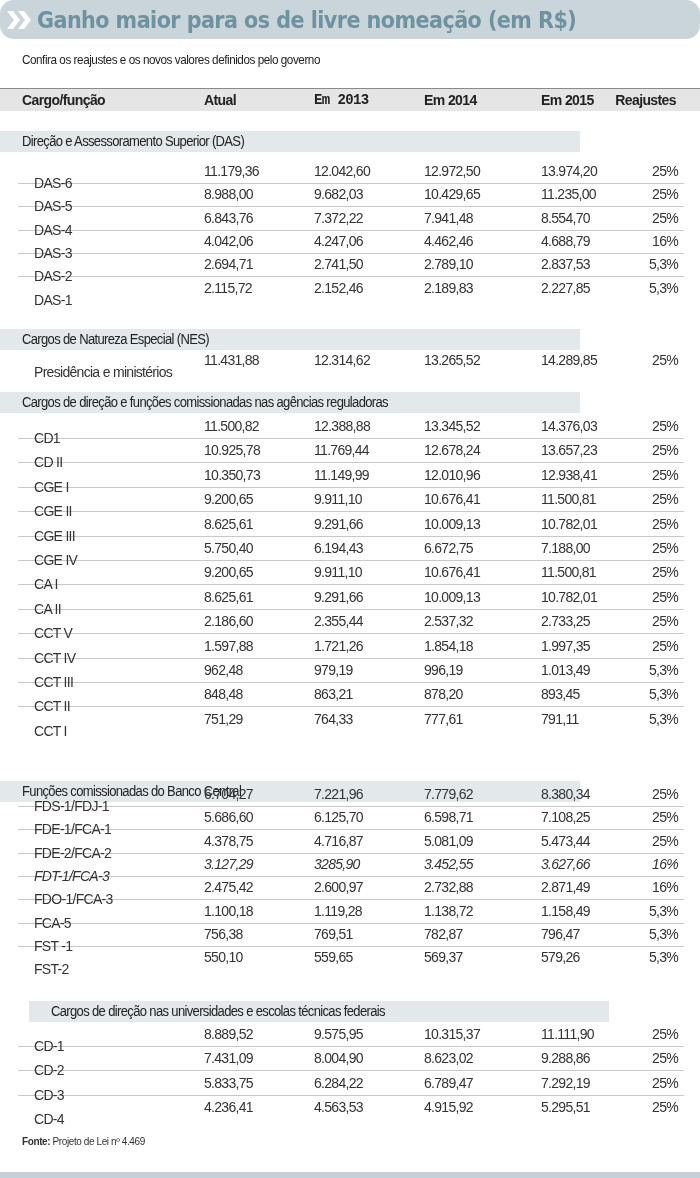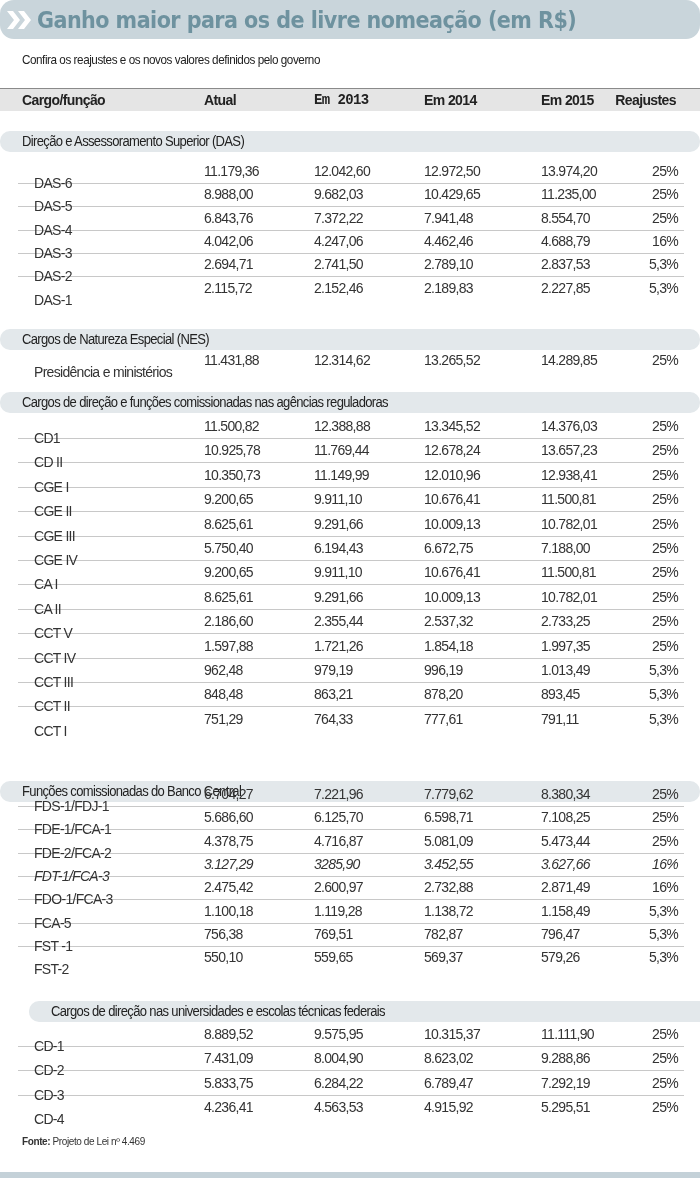--- a/index.html
+++ b/index.html
@@ -30,21 +30,21 @@
     letter-spacing: -0.6px; white-space: nowrap;
   }
   .c0 { left: 22px; }
   .c1 { left: 204px; }
   .c2 { left: 314px; font-family: Liberation Mono, monospace; }
   .c3 { left: 424px; }
   .c4 { left: 541px; }
   .c5 { right: 24px; text-align: right; }
 
   .section-head {
-    position: absolute; left: 0; width: 700px; height: 21px; background: #e3e8eb; border-radius: 10px;
+    position: absolute; left: 0; width: 580px; height: 21px; background: #e3e8eb;
   }
   .section-head span {
     position: absolute; left: 22px; top: 2px; font-size: 14px; color: #222;
     letter-spacing: -0.7px; white-space: nowrap; transform: scaleX(0.93); transform-origin: left center;
   }
   .row {
     position: absolute; left: 18px; width: 666px; height: 23px;
     border-bottom: 1px solid #c8c8c8;
   }
   .row.last { border-bottom: none; }

